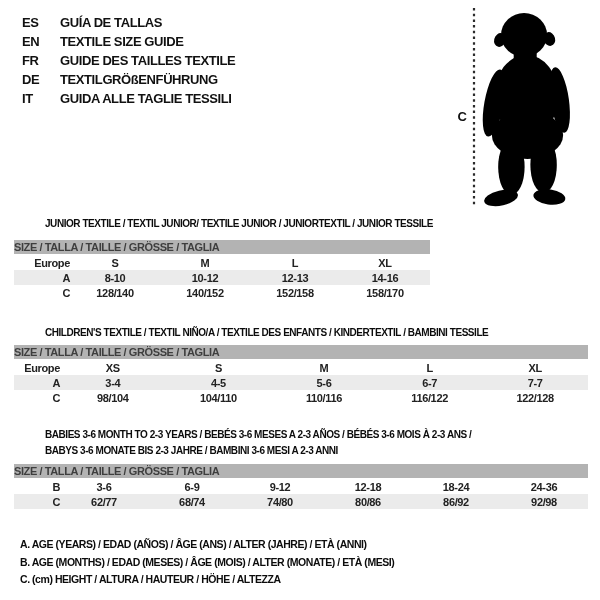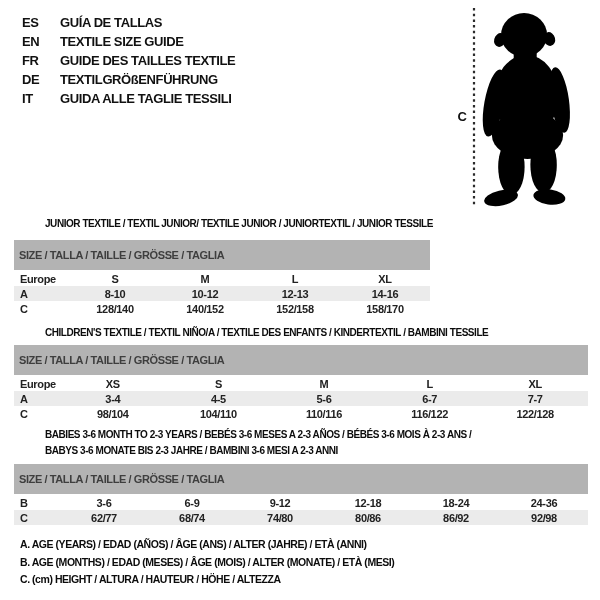--- a/index.html
+++ b/index.html
@@ -33,35 +33,35 @@
   .ttitle {
     font-size:10px; font-weight:bold; letter-spacing:-0.45px;
     color:#0c0c0c; padding-left:6px; line-height:13px; white-space:nowrap;margin-left:25px;
   }
   .tbl-junior   .ttitle { margin-bottom:10px; }
   .tbl-children .ttitle { margin-bottom:6px; }
   .tbl-babies   .ttitle { line-height:16px; white-space:nowrap; }
   .tbl-babies   .ttitle.last { margin-bottom:5px; }
 
   .bar {
-    height:30px; background:#b3b3b3; display:flex; align-items:center;
-    padding-left:5px; margin-bottom:1px;
+    height:14px; background:#b3b3b3; display:flex; align-items:center;
+    margin-bottom:1px;
   }
   .bar span {
     font-size:11px; font-weight:bold; letter-spacing:-0.4px; color:#3e3e3e;
     white-space:nowrap;
   }
 
   .trow {
     display:flex; height:15px; align-items:center;
     font-size:11px; font-weight:bold; letter-spacing:-0.35px; color:#222;
   }
   .trow.stripe { background:#ebebeb; }
   .cell { flex:1; text-align:center; white-space:nowrap; }
-  .cell.label { flex:none; text-align:left; padding-left:6px; }
+  .cell.label { flex:none; text-align:right; padding-left:6px; }
   .tbl-junior   .cell.label { width:56px; }
   .tbl-children .cell.label { width:46px; }
   .tbl-babies   .cell.label { width:46px; }
 
   
   .notes { position:absolute; left:20px; top:536px; }
   .note {
     font-size:10.5px; font-weight:bold; letter-spacing:-0.45px;
     line-height:17.5px; color:#0c0c0c; white-space:nowrap;
   }

